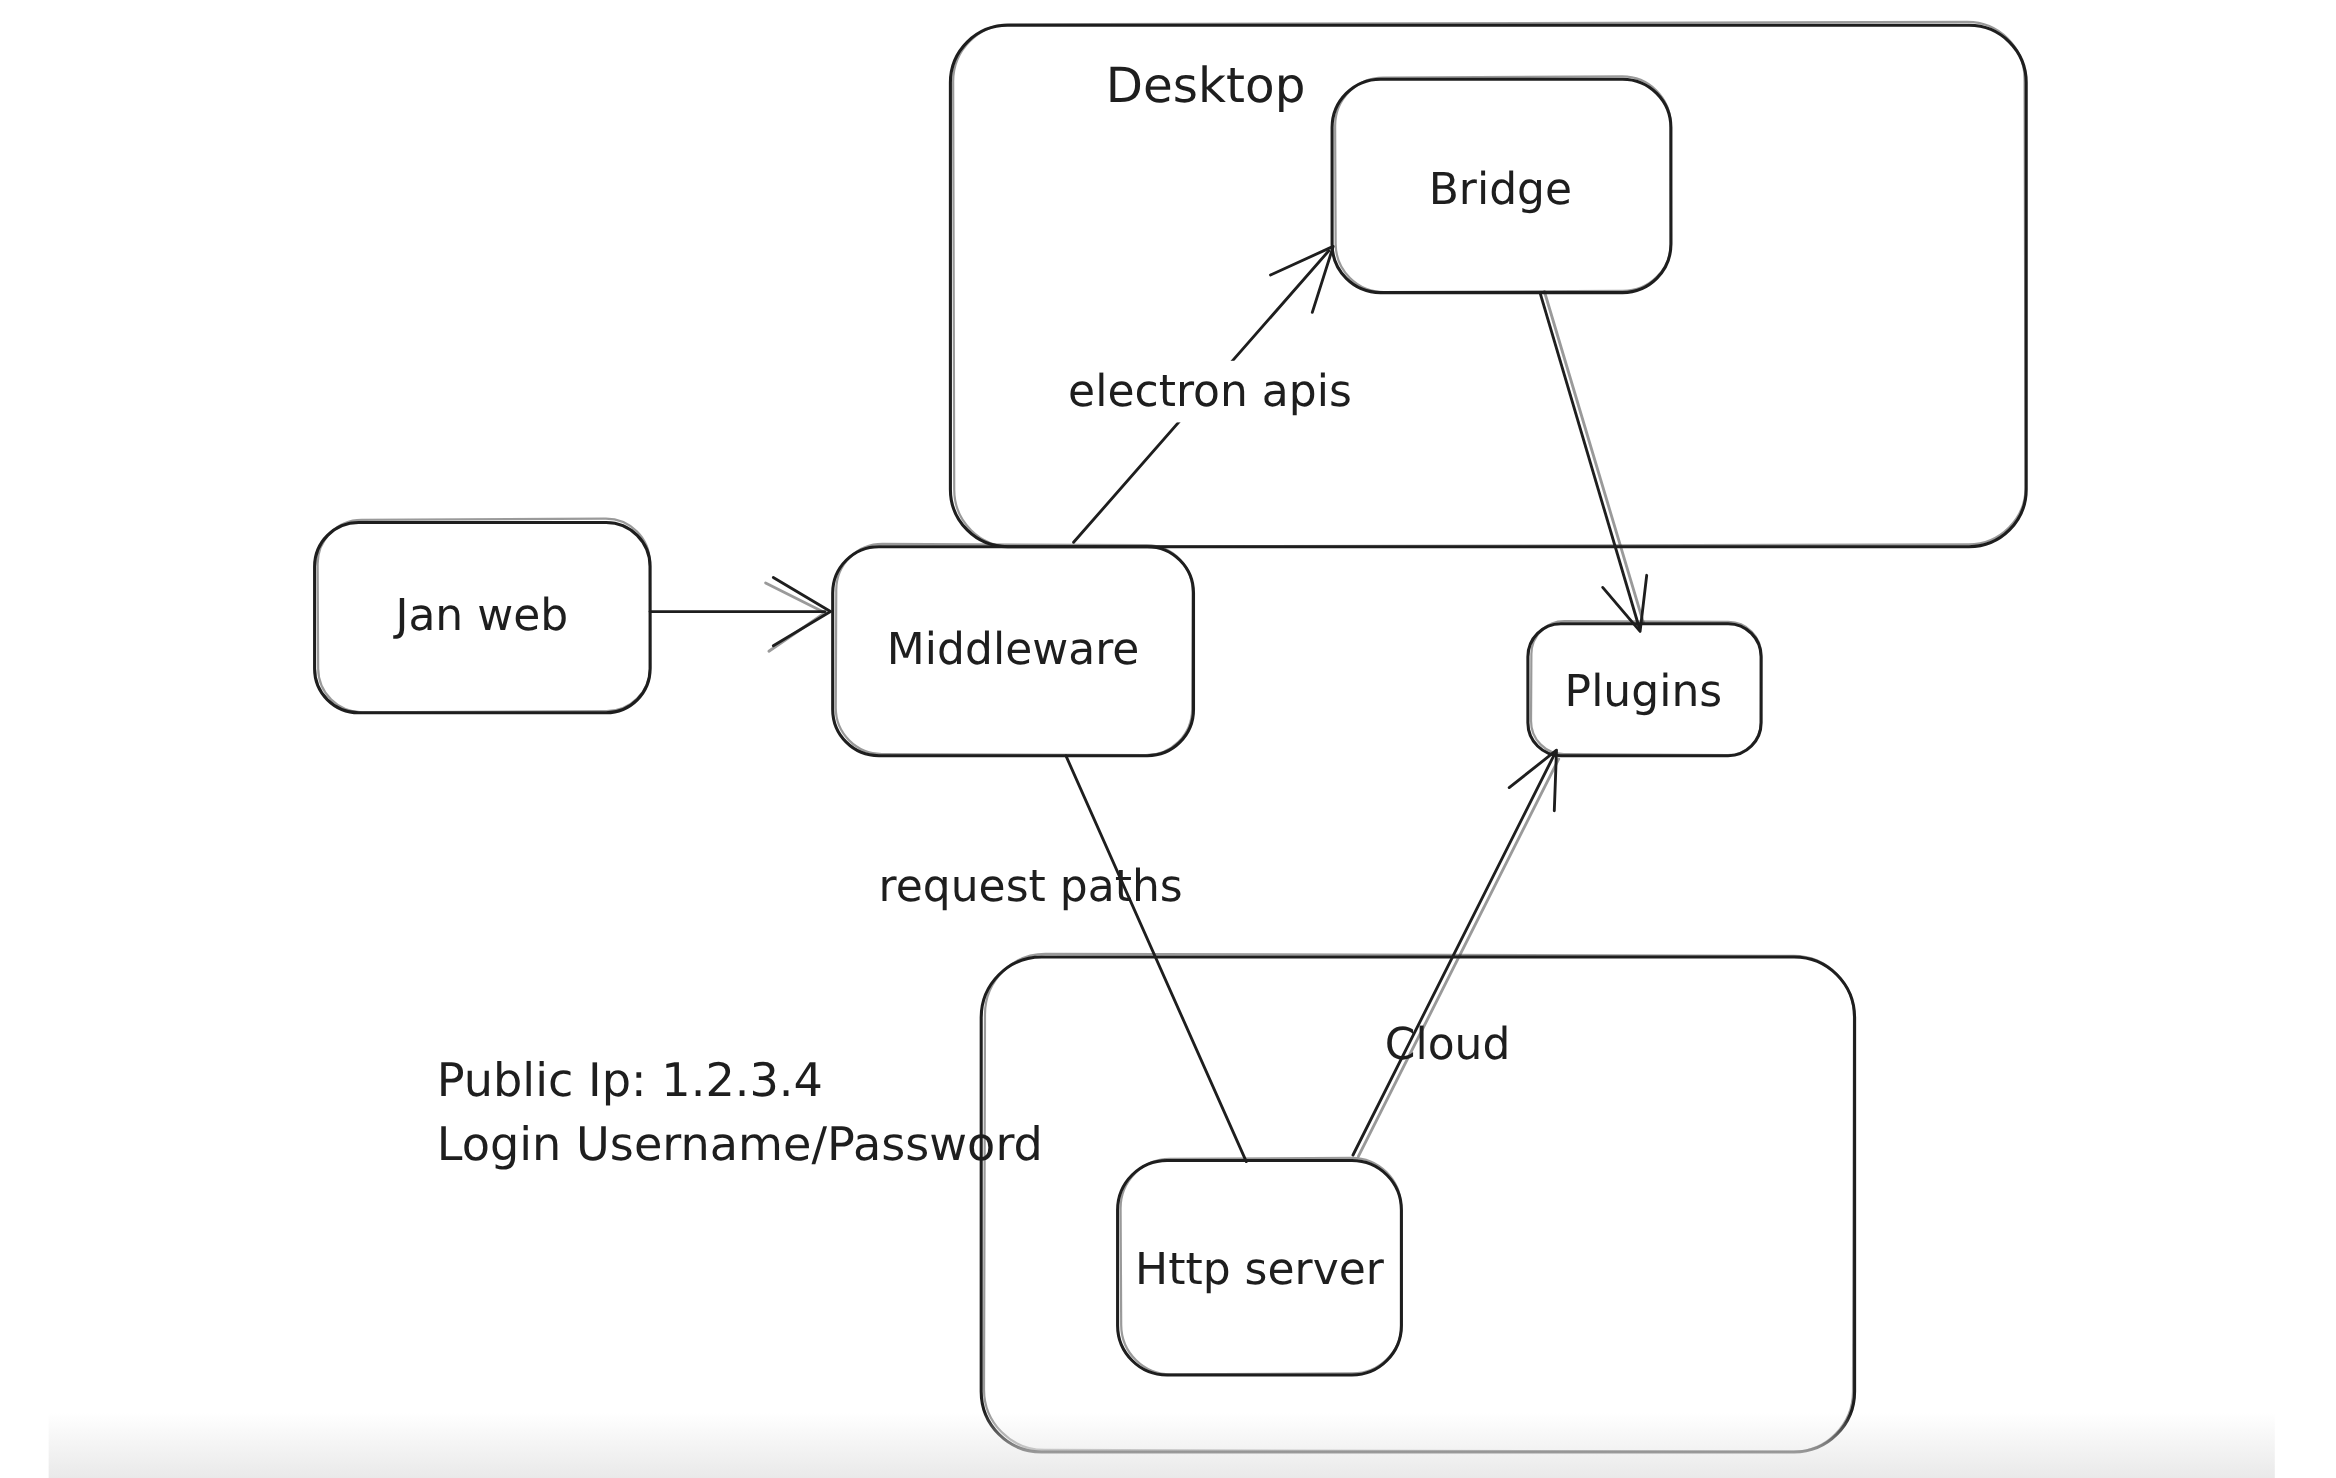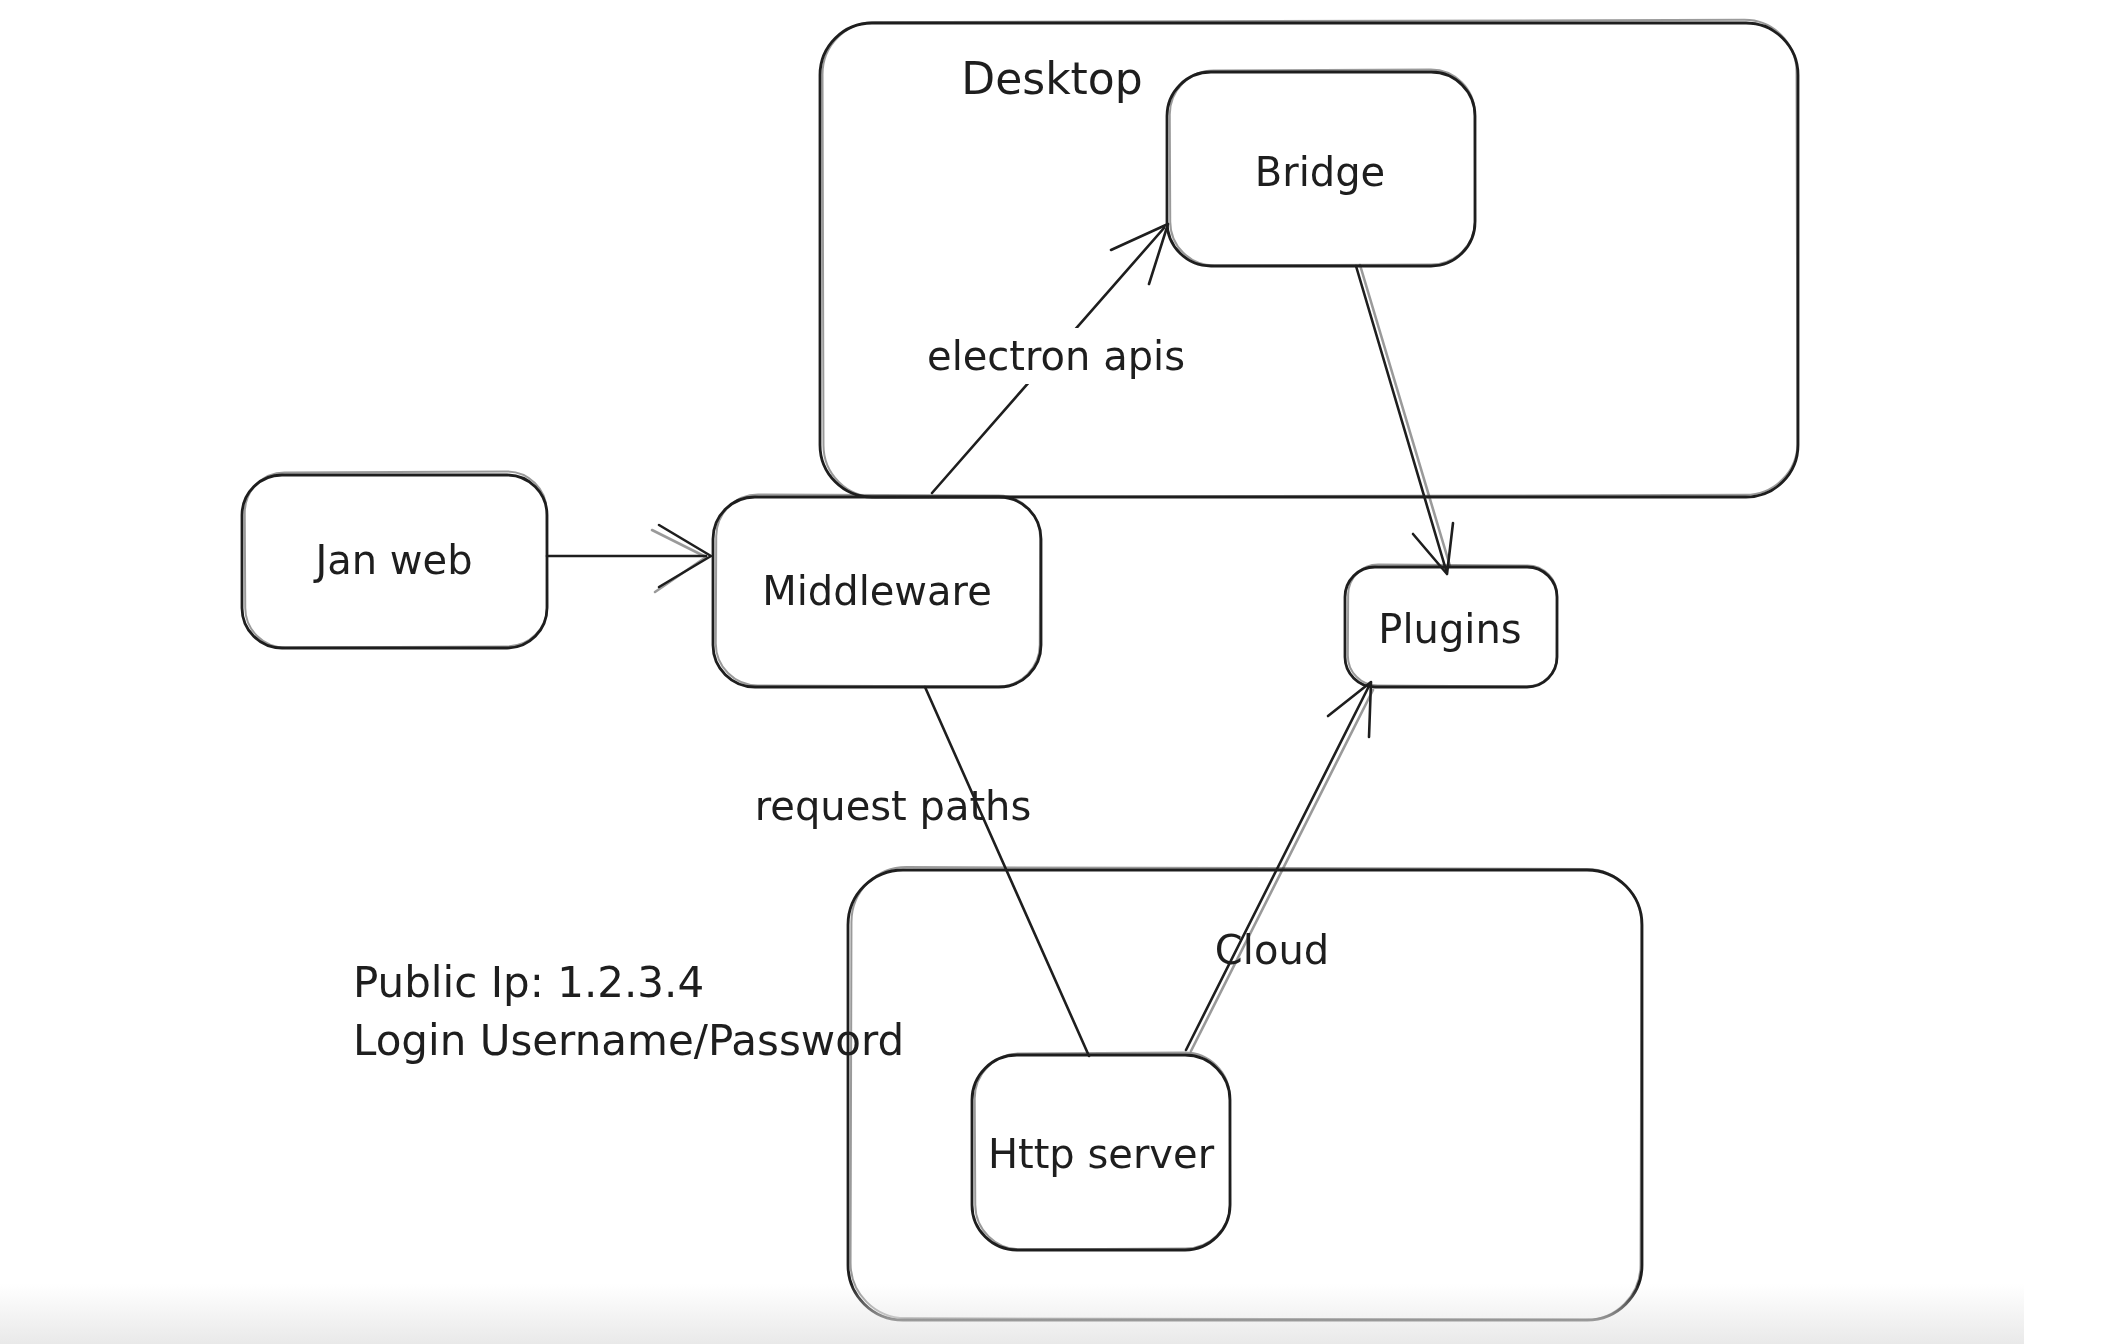--- a/index.html
+++ b/index.html
@@ -3,20 +3,21 @@
 <meta charset="utf-8">
 <style>
   :root { --ink:#1e1e1e; --bg:#ffffff; --fade:#e9e9e9; }
   html,body { margin:0; padding:0; }
   body { background:var(--bg); }
   #app {
     position:relative;
     width:2024px; height:1344px;
     background:var(--bg);
     overflow:hidden;
+    padding-left:44px;
   }
   svg { display:block; }
   .shape {
     fill:none;
     stroke:var(--ink);
     stroke-width:2.8;
     stroke-linecap:round;
     stroke-linejoin:round;
   }
   .sketch { opacity:.45; stroke-width:2; }

